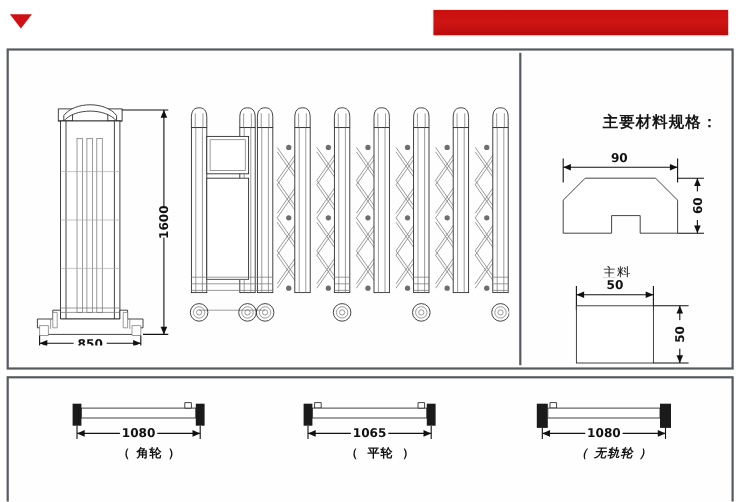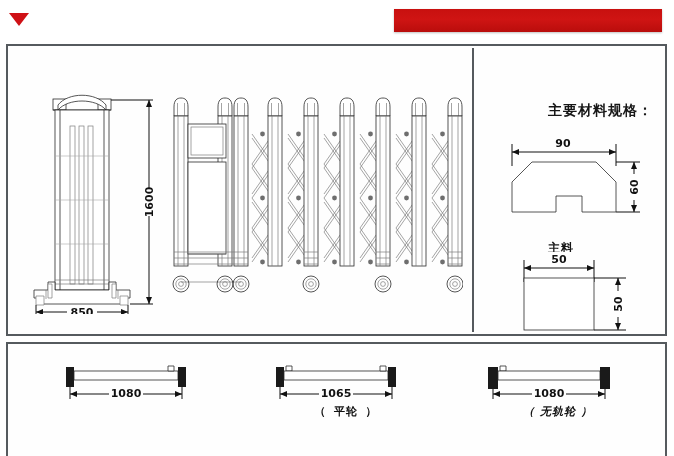--- a/index.html
+++ b/index.html
@@ -109,21 +109,21 @@
     font-size: 14px;
     font-weight: bold;
     color: #161616;
     letter-spacing: 1px;
     white-space: nowrap;
     margin-left: 48px;
   }
   .mat-caption {
     position: absolute;
     font-size: 12px;
-    font-weight: bold;
+    font-weight: normal;
     color: #161616;
     letter-spacing: 1px;
     white-space: nowrap;
   }
   #caption-main { left: 540px; top: 194px; }
   #caption-sub  { left: 540px; top: 312px; }
 
   .wheel-caption {
     position: absolute;
     font-size: 11px;
@@ -364,20 +364,21 @@
     <path class="ln fillw" d="M112 8 L 118 8 L 118 13 L 112 13 Z"></path>
     <rect x="122" y="9" width="8" height="20" fill="#1a1a1a"></rect>
     <line class="ln-d" x1="14" y1="29" x2="14" y2="41"></line>
     <line class="ln-d" x1="126" y1="29" x2="126" y2="41"></line>
     <line class="ln-d" x1="14" y1="36" x2="126" y2="36"></line>
     <path d="M14 36 l 7 -3 l 0 6 z" fill="#111"></path>
     <path d="M126 36 l -7 -3 l 0 6 z" fill="#111"></path>
     <rect x="53" y="28" width="34" height="14" fill="#fefefe"></rect>
     <text class="dimtext" x="70" y="39" text-anchor="middle">1080</text>
   </svg>
+  <div class="wheel-caption" style="left:48px; top:60px; width:160px;">（ 角轮 ）</div>
 
   <svg class="draw" style="left:258px; top:14px;" width="160" height="46" viewBox="0 0 160 46">
     <rect x="10" y="9" width="8" height="20" fill="#1a1a1a"></rect>
     <path class="ln fillw" d="M20 8 L 26 8 L 26 13 L 20 13 Z"></path>
     <rect class="ln fillw" x="18" y="13" width="104" height="9"></rect>
     <path class="ln fillw" d="M114 8 L 120 8 L 120 13 L 114 13 Z"></path>
     <rect x="122" y="9" width="8" height="20" fill="#1a1a1a"></rect>
     <line class="ln-d" x1="14" y1="29" x2="14" y2="41"></line>
     <line class="ln-d" x1="126" y1="29" x2="126" y2="41"></line>
     <line class="ln-d" x1="14" y1="36" x2="126" y2="36"></line>

